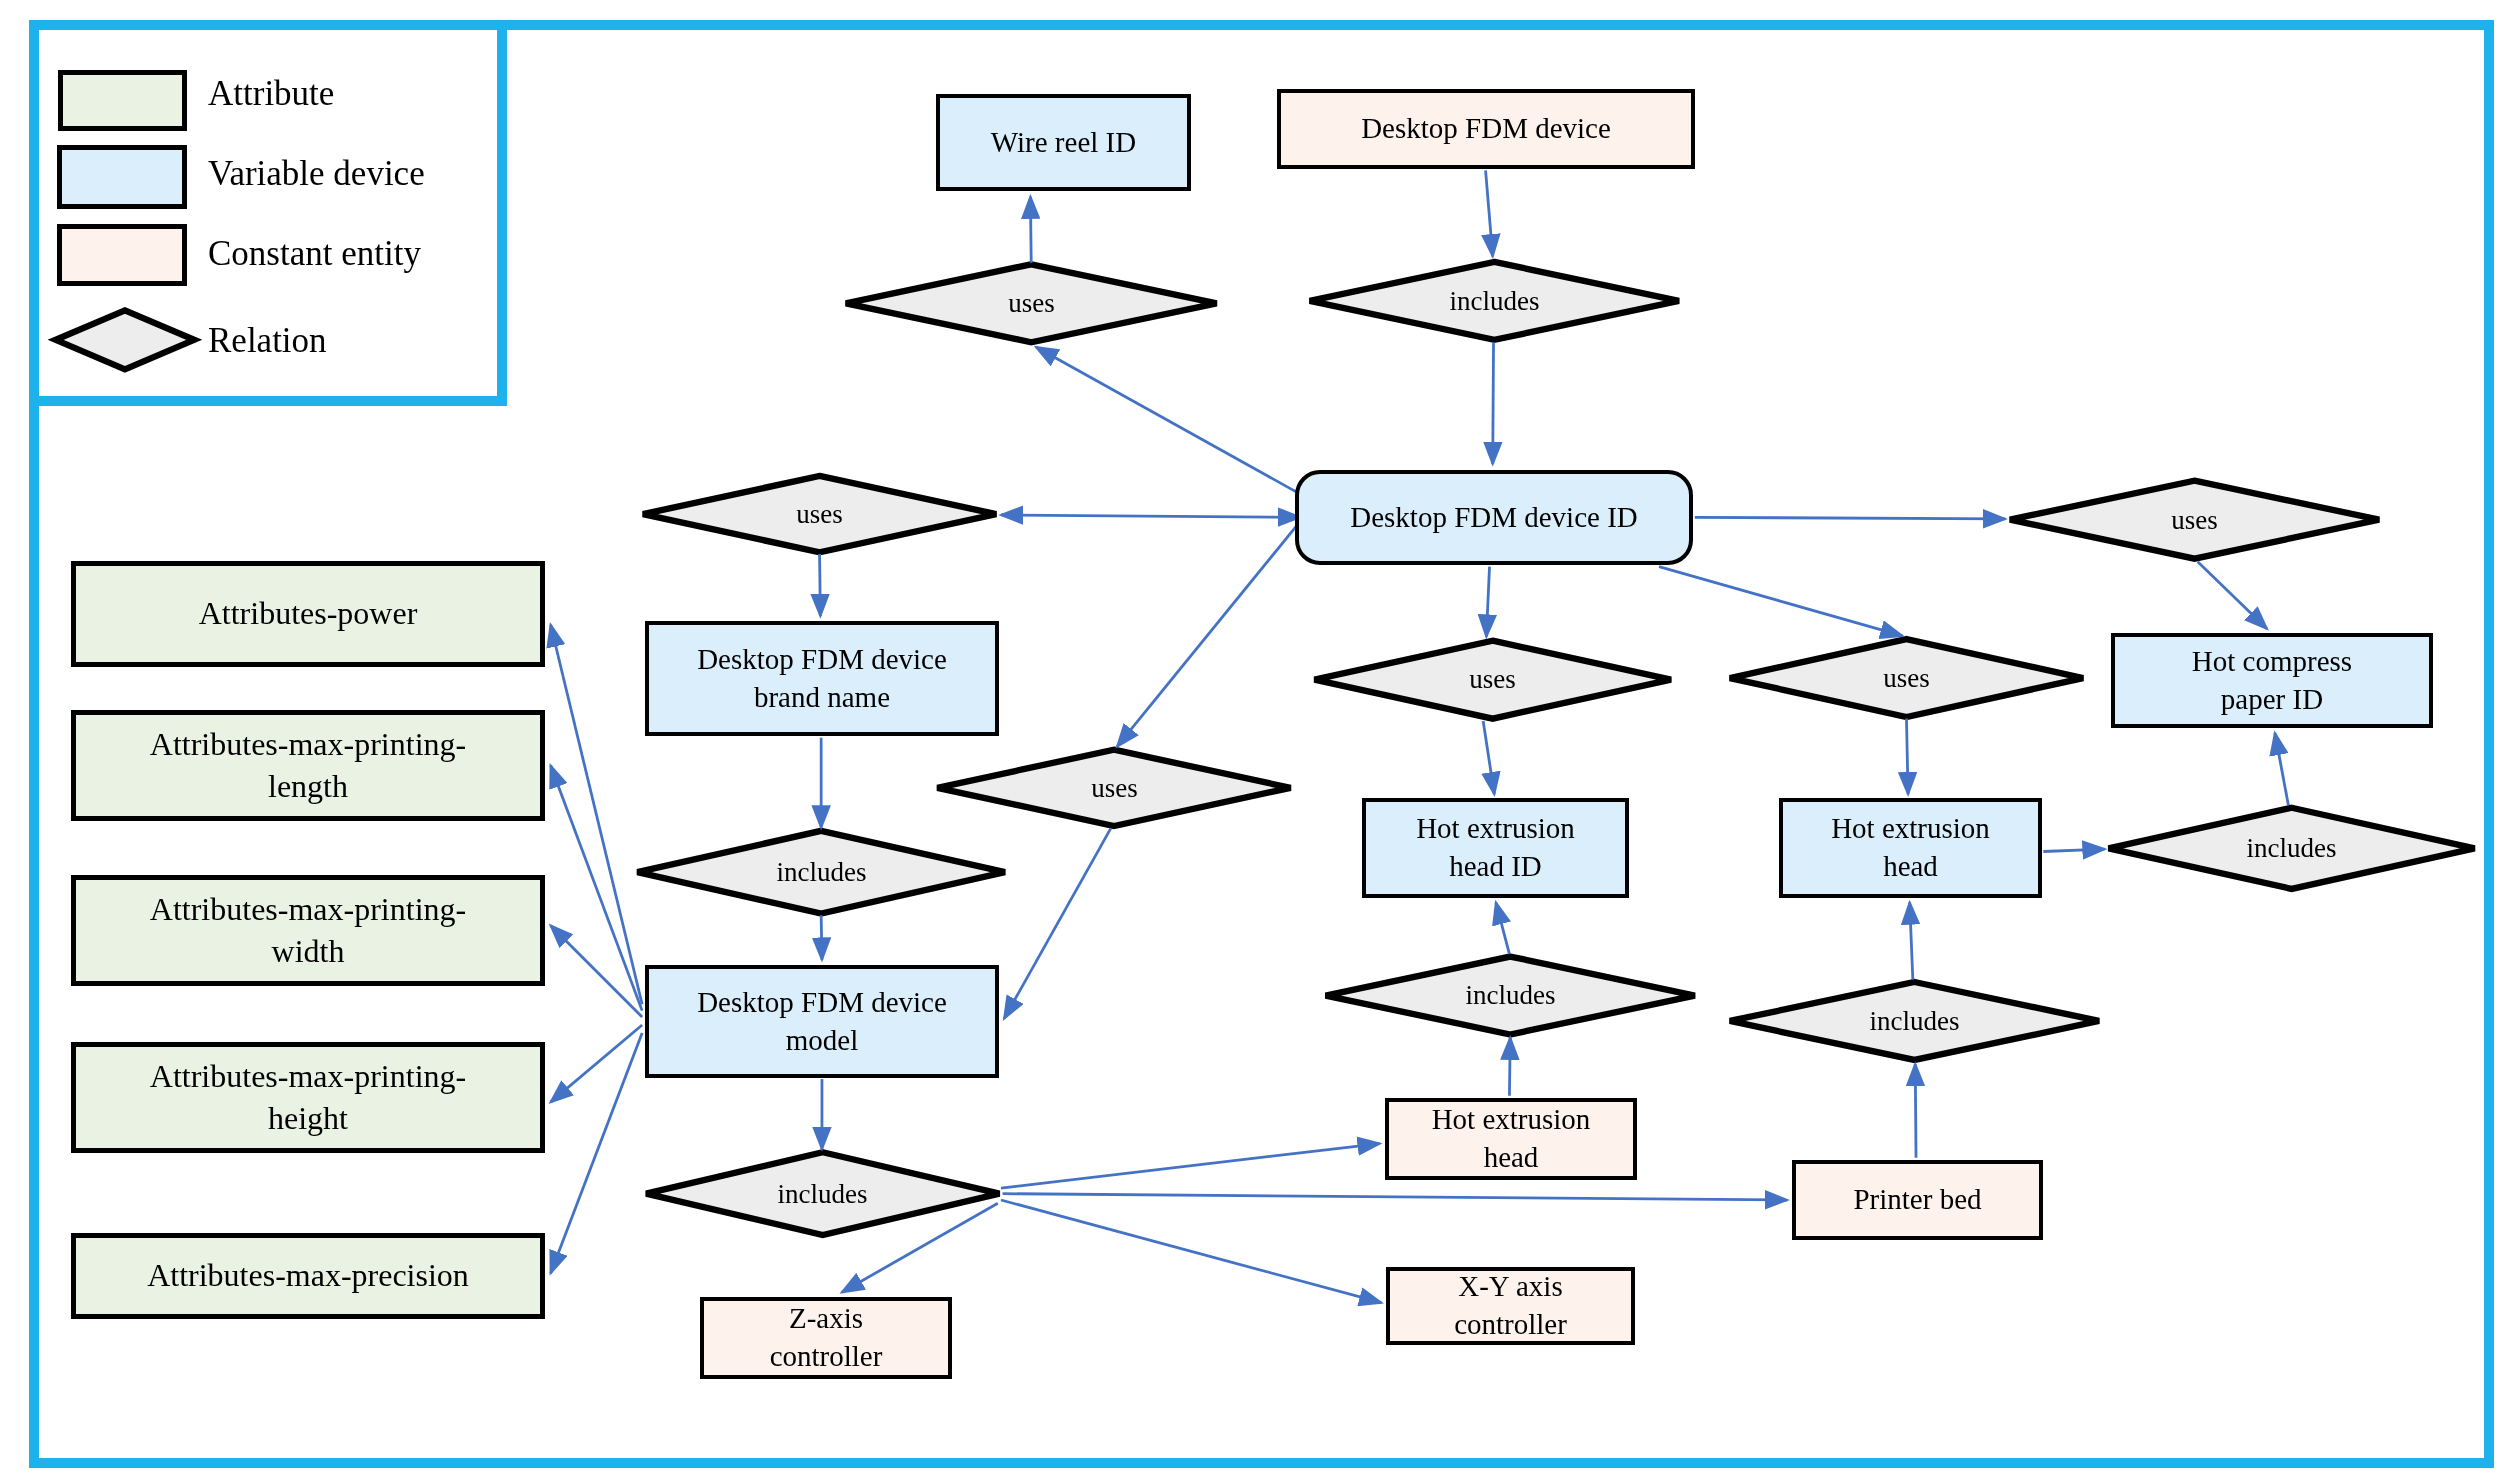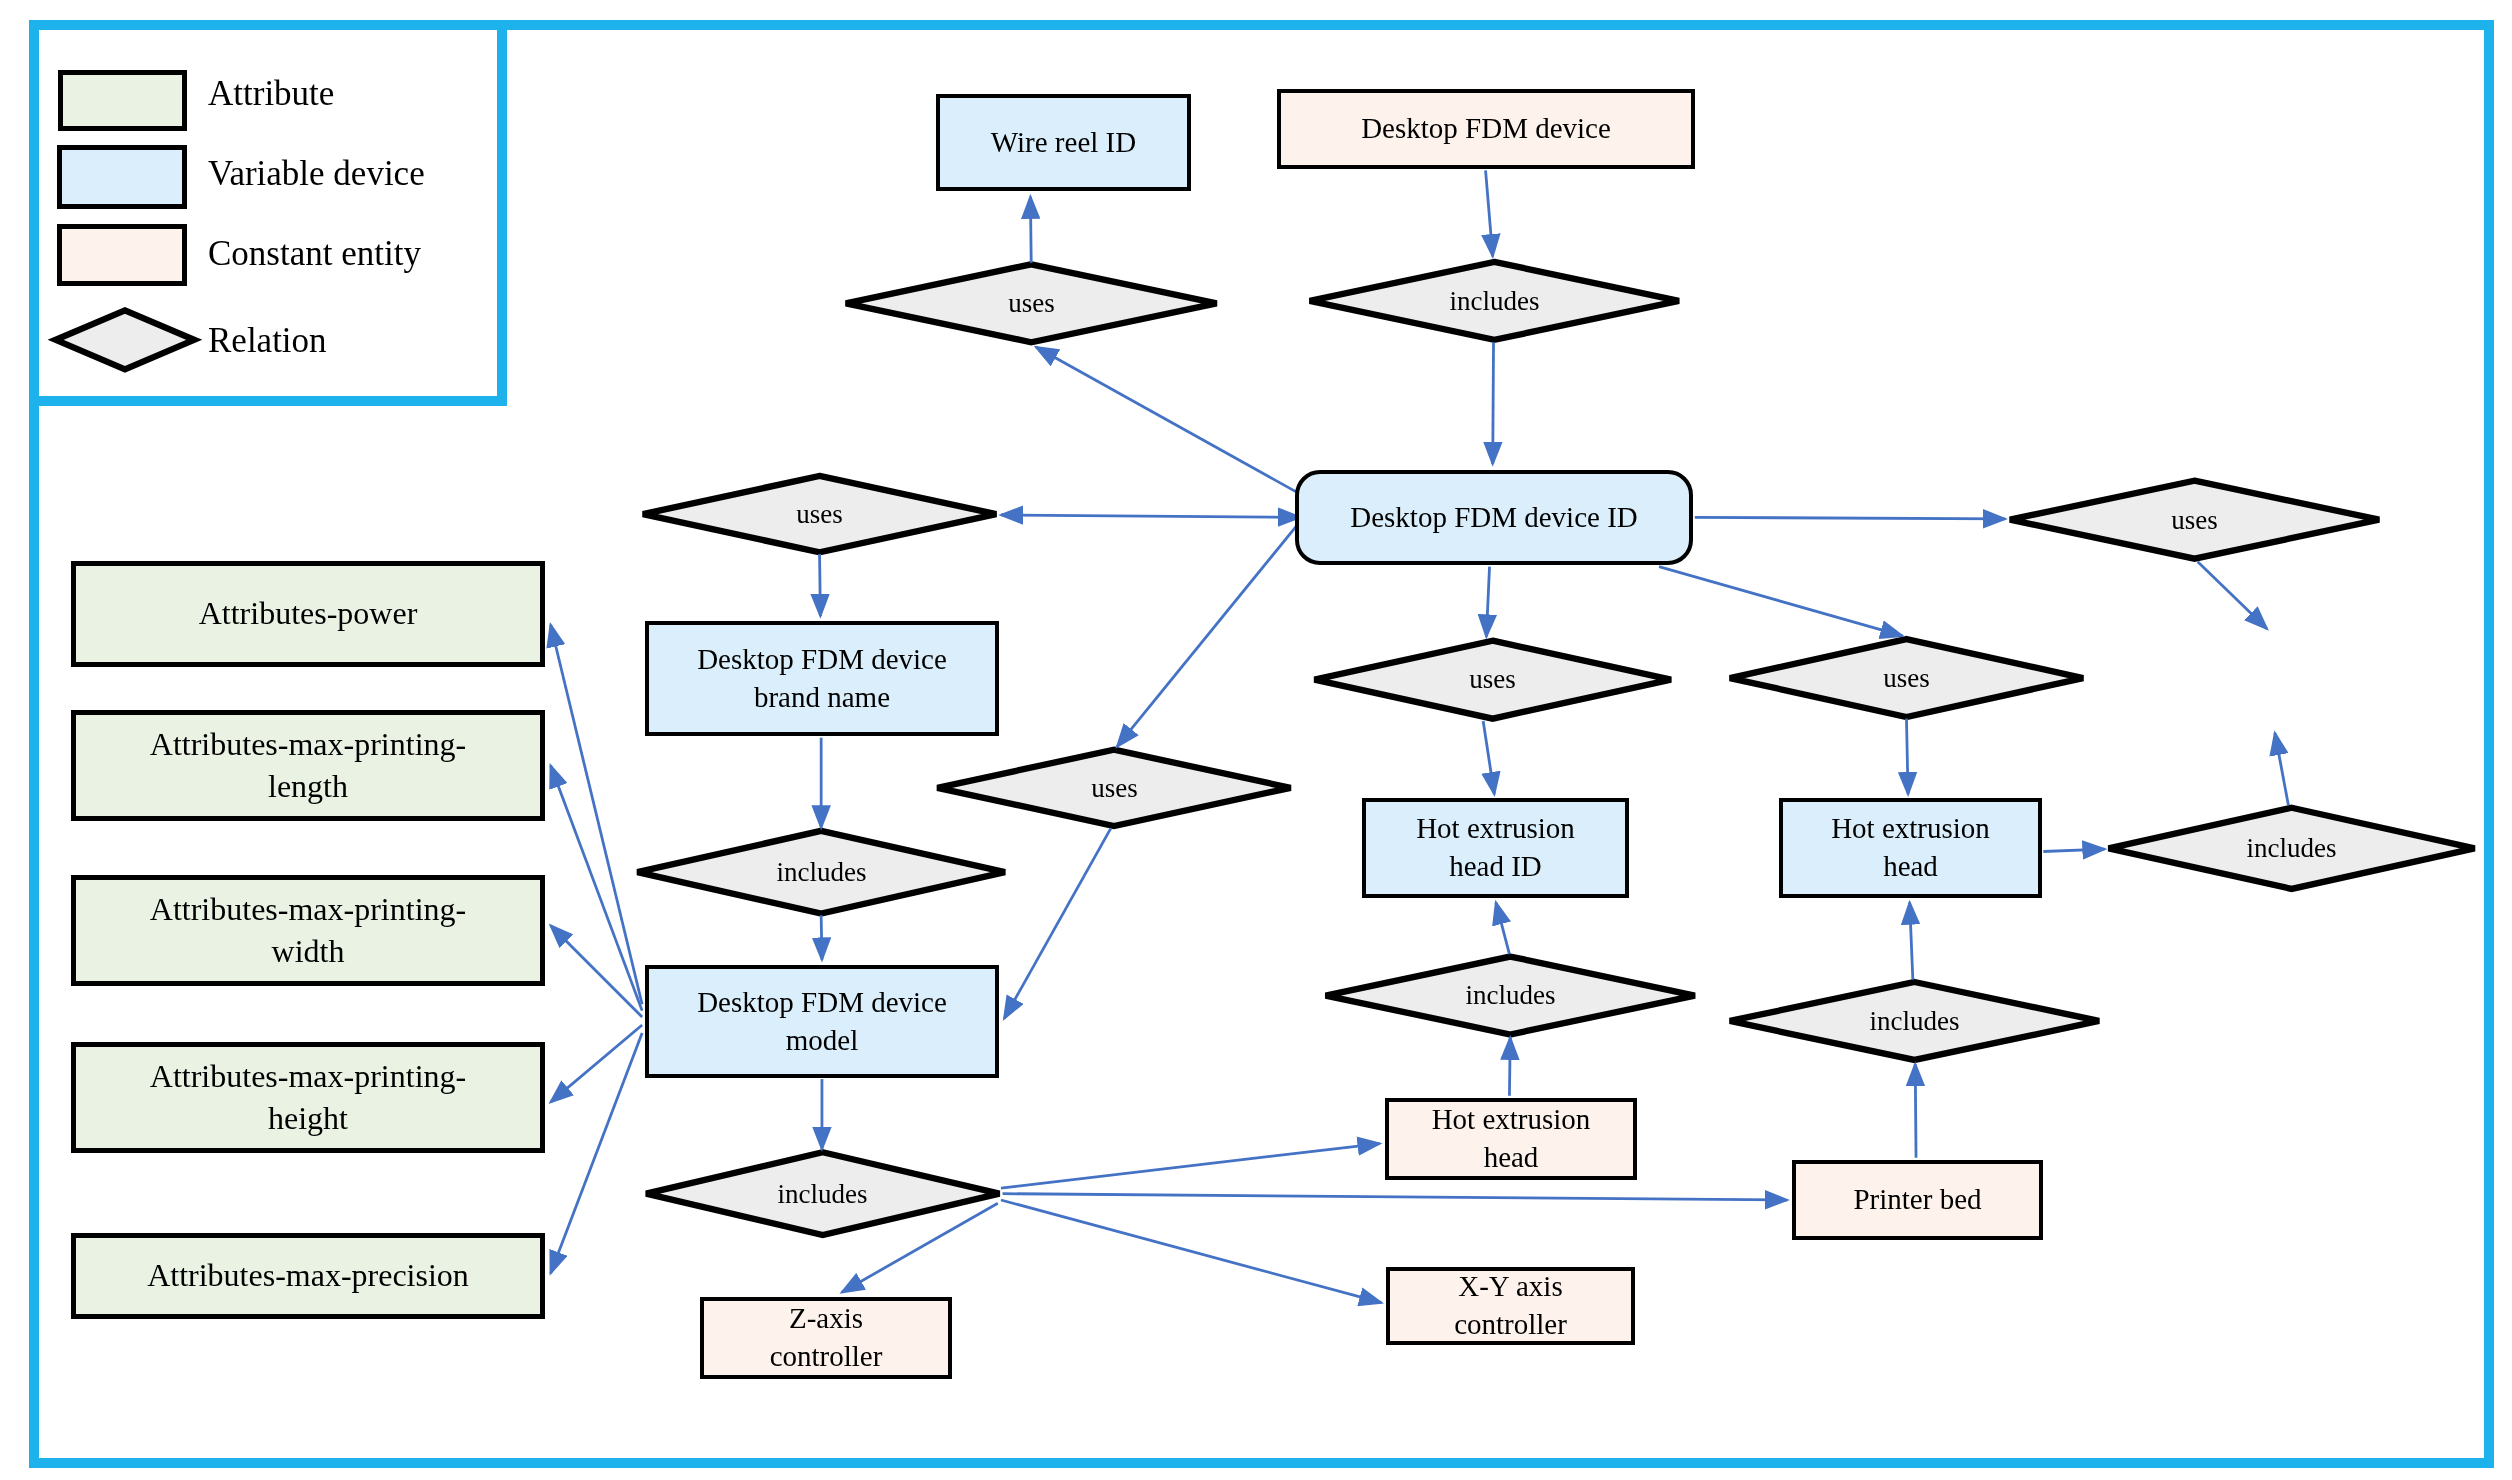--- a/index.html
+++ b/index.html
@@ -108,20 +108,22 @@
   <div class="node constant" style="left:1277px;top:89px;width:418px;height:80px;">Desktop FDM device</div>
   <div class="node variable" style="left:1295px;top:470px;width:398px;height:95px;border-radius:25px;">Desktop FDM device ID</div>
   <div class="node variable" style="left:645px;top:621px;width:354px;height:115px;">Desktop FDM device
 brand name</div>
   <div class="node variable" style="left:645px;top:965px;width:354px;height:113px;">Desktop FDM device
 model</div>
   <div class="node variable" style="left:1362px;top:798px;width:267px;height:100px;">Hot extrusion
 head ID</div>
   <div class="node variable" style="left:1779px;top:798px;width:263px;height:100px;">Hot extrusion
 head</div>
+  <div class="node variable" style="left:2111px;top:633px;width:322px;height:95px;">Hot compress
+paper ID</div>
 
   <div class="node attribute" style="left:71px;top:561px;width:474px;height:106px;">Attributes-power</div>
   <div class="node attribute" style="left:71px;top:710px;width:474px;height:111px;">Attributes-max-printing-
 length</div>
   <div class="node attribute" style="left:71px;top:875px;width:474px;height:111px;">Attributes-max-printing-
 width</div>
   <div class="node attribute" style="left:71px;top:1042px;width:474px;height:111px;">Attributes-max-printing-
 height</div>
   <div class="node attribute" style="left:71px;top:1233px;width:474px;height:86px;">Attributes-max-precision</div>
 

